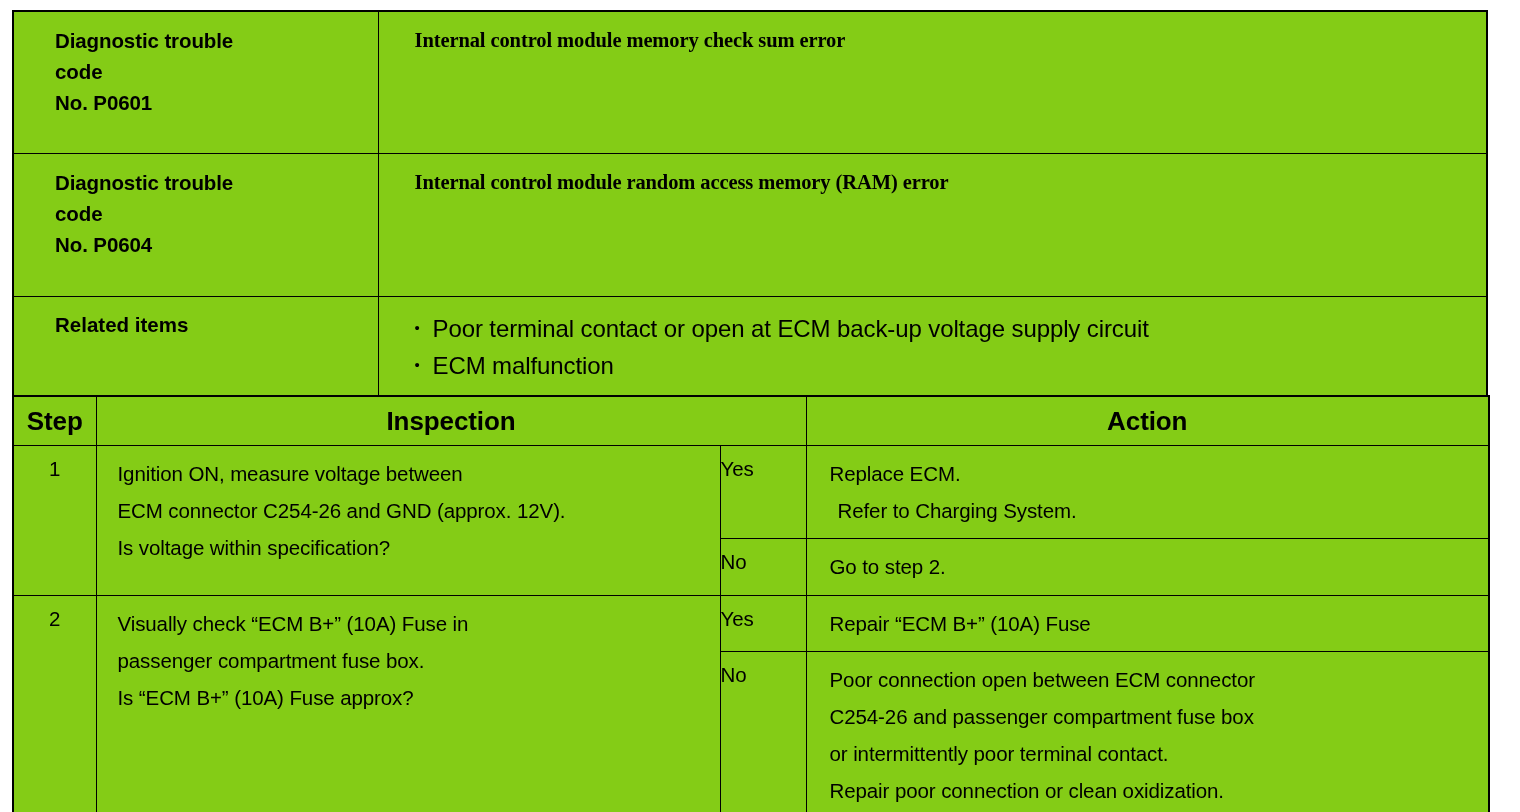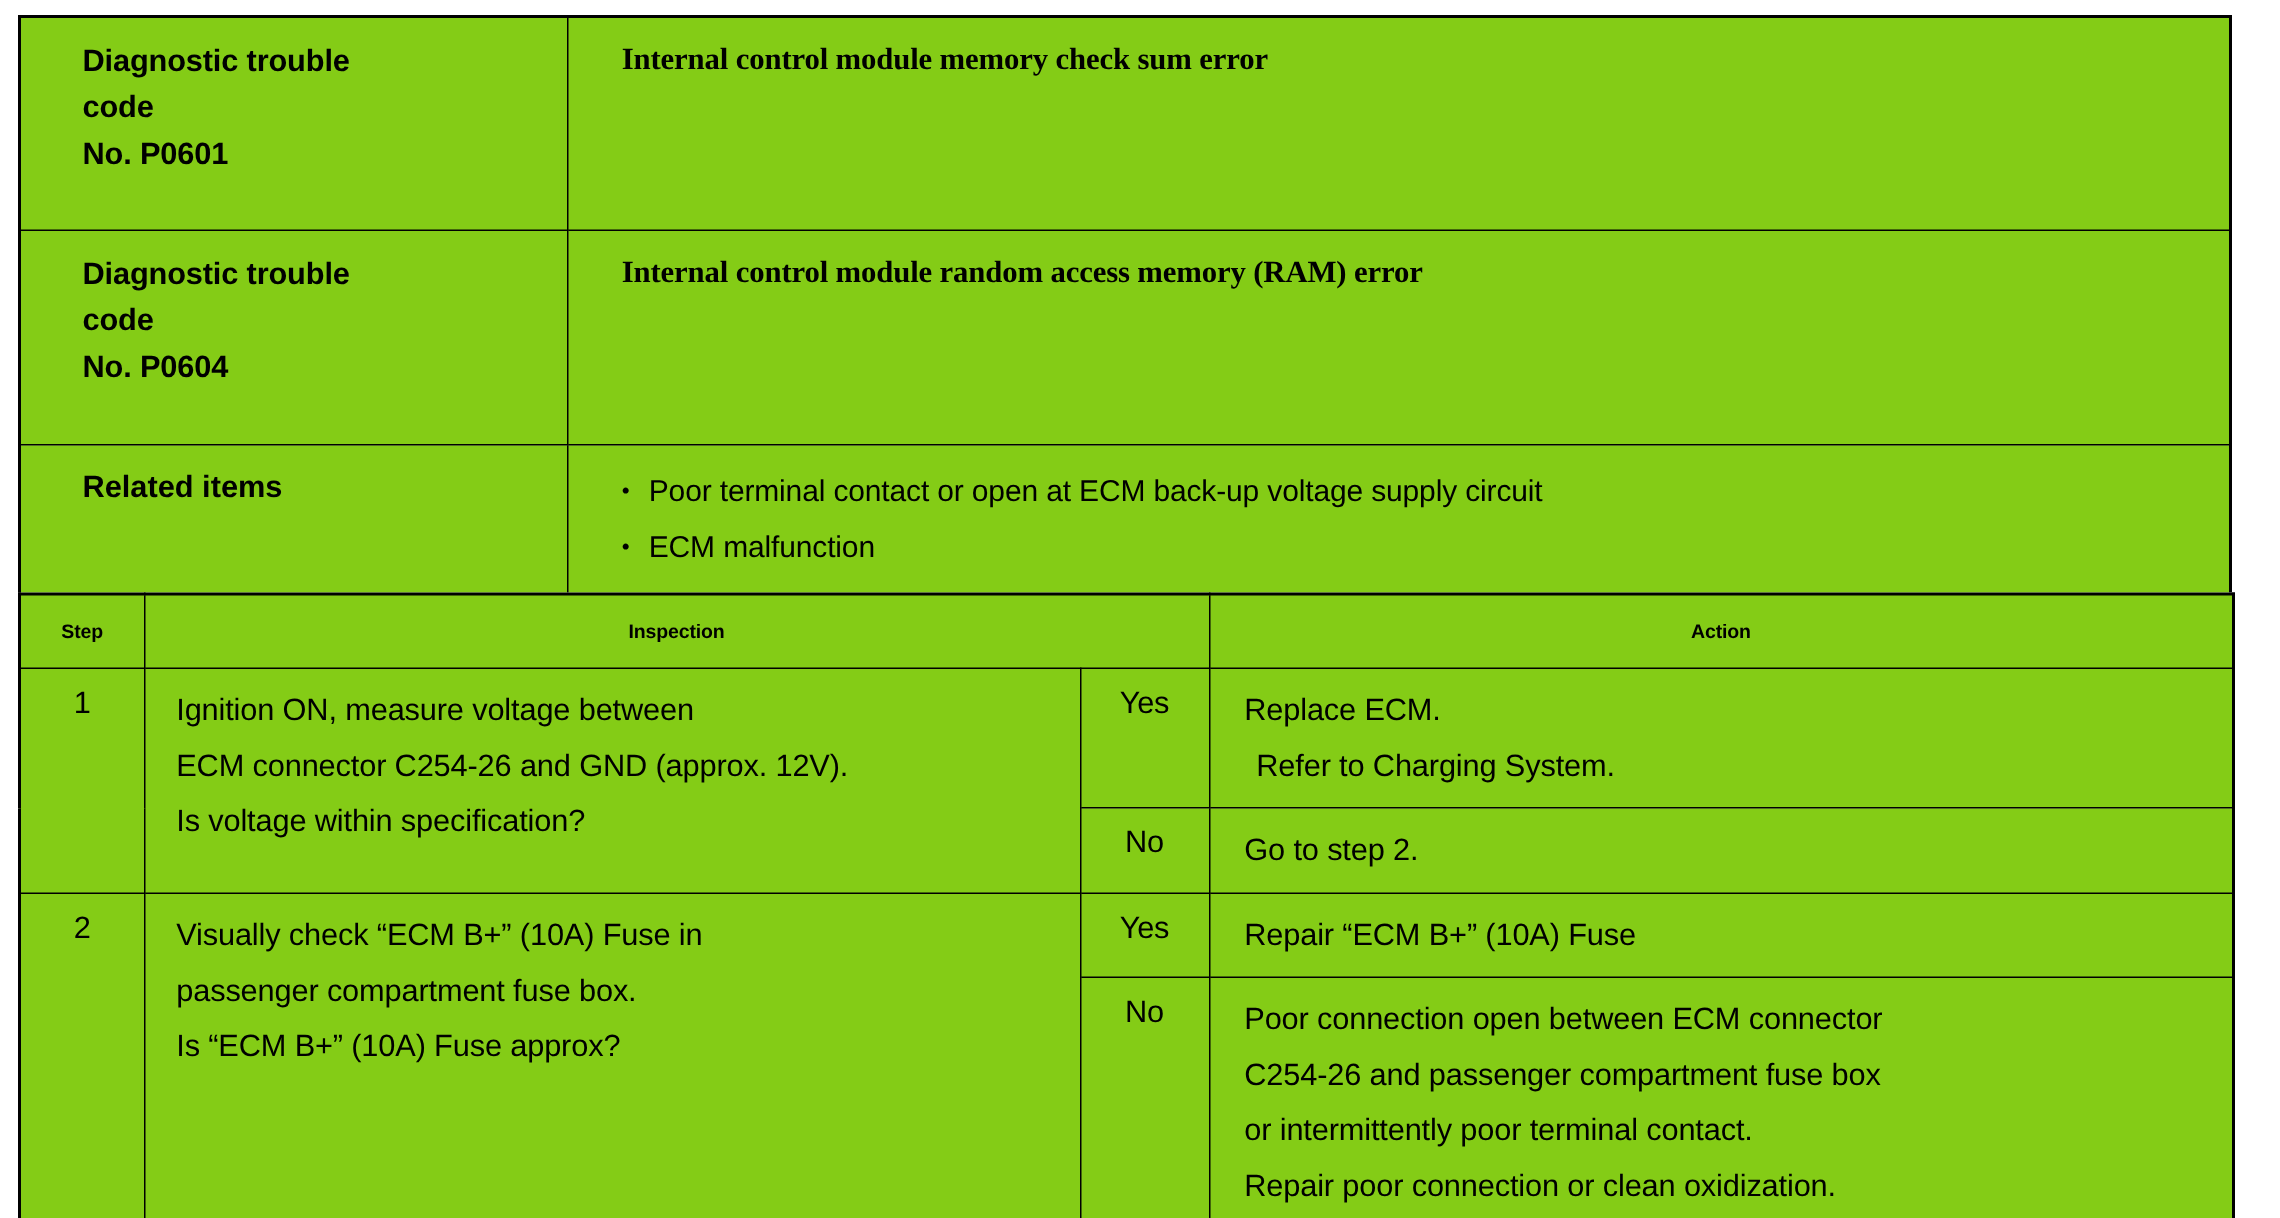--- a/index.html
+++ b/index.html
@@ -71,21 +71,21 @@
   .row-related td { height: 78px; }
 
   .related-label {
     padding-left: 41px !important;
     font-weight: bold;
     font-size: 20.5px;
     line-height: 30px;
   }
   .related-list {
     padding-left: 36px !important;
-    font-size: 20px;
+    font-size: 24px;
     line-height: 37px;
     letter-spacing: -0.1px;
     margin-top: 44px;
   }
   .related-list .bullet-line {
     display: block;
     white-space: nowrap;
     padding-left: 18px;
     position: relative;
   }
@@ -107,21 +107,21 @@
   #flow-table {
     width: 1476px;
   }
   #flow-table col.c-step   { width: 83px; }
   #flow-table col.c-insp   { width: 624px; }
   #flow-table col.c-yn     { width: 86px; }
   #flow-table col.c-action { width: 683px; }
 
   #flow-table th {
     font-weight: bold;
-    font-size: 13px;
+    font-size: 26px;
     text-align: center;
     height: 48px;
     line-height: 48px;
     letter-spacing: -0.1px;
   }
 
   #flow-table td {
     font-size: 20.5px;
     letter-spacing: -0.1px;
   }
@@ -131,21 +131,20 @@
     font-size: 20.5px;
     padding-top: 11px !important;
   }
   .insp-cell {
     padding: 9px 0 10px 21px !important;
     line-height: 37px;
   }
   .insp-cell .ln { display: block; white-space: nowrap; }
 
   .yn-cell {
-    text-align: center;
     padding-top: 11px !important;
     height: 38px;
   }
   .action-cell {
     padding: 9px 0 9px 23px !important;
     line-height: 37px;
   }
   .action-cell .ln { display: block; white-space: nowrap; }
   .action-cell .ln.indent { padding-left: 8px; }
 

